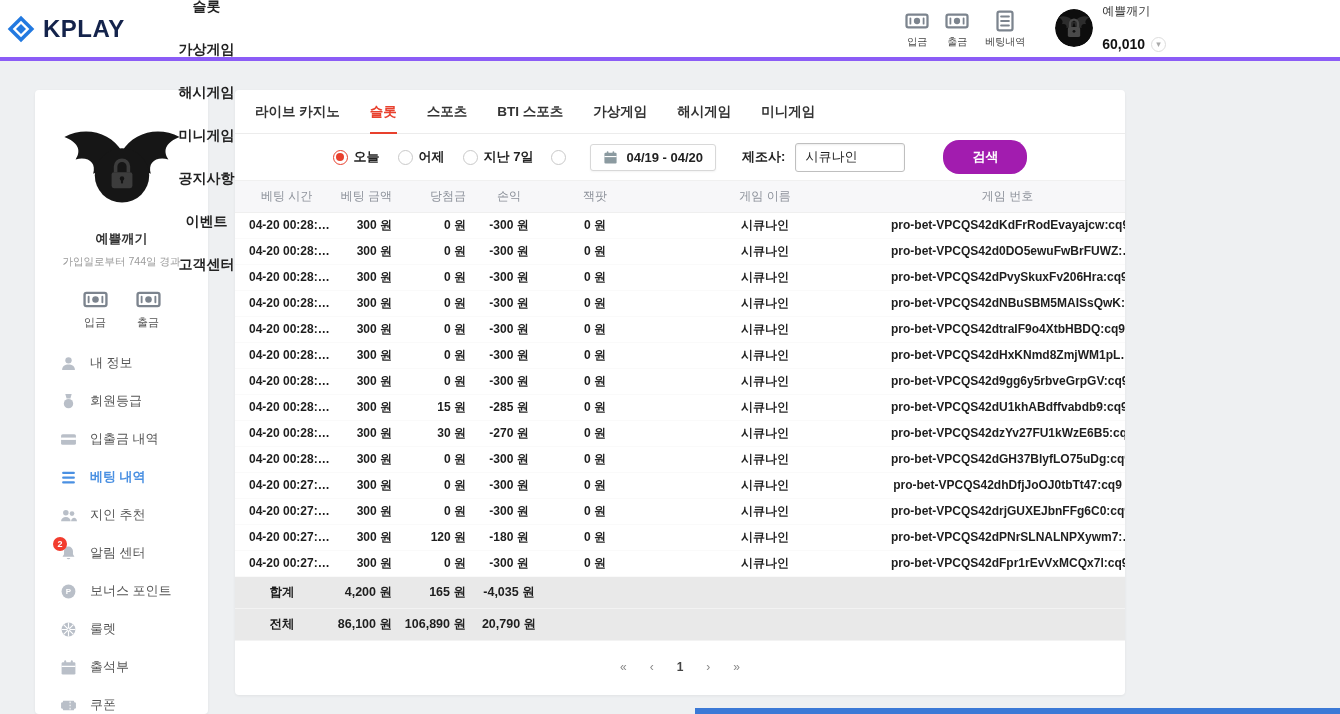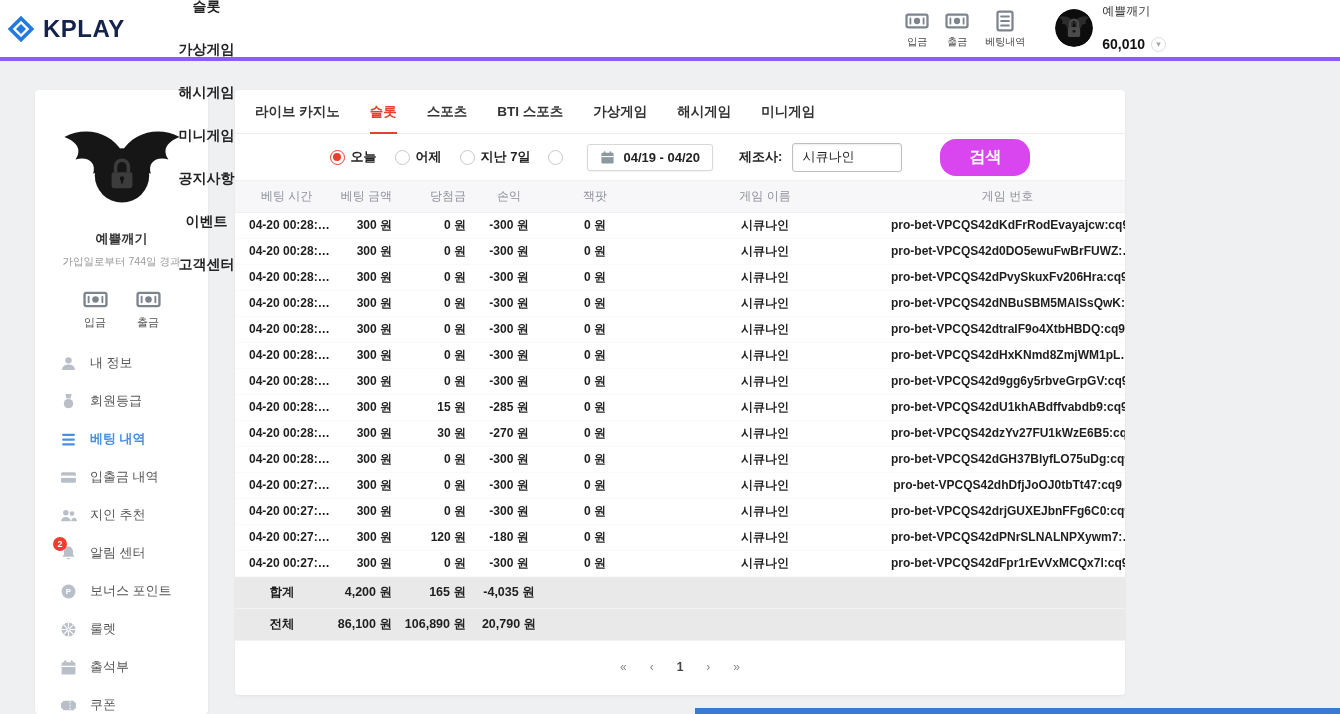--- a/index.html
+++ b/index.html
@@ -86,22 +86,22 @@
   .radio.checked .rdot { border: 1.5px solid #e8402d; }
   .radio.checked .rdot:after { content: ""; position: absolute; inset: 2.5px; background: #e8402d; border-radius: 50%; }
   .datebox { display: flex; align-items: center; gap: 8px; border: 1px solid #d8d8d8; border-radius: 3px;
              padding: 5px 12px; font-size: 13px; font-weight: 700; color: #222; background: #fff;
              box-shadow: 0 1px 2px rgba(0,0,0,.05); margin-right: 16px; cursor: pointer; }
   .datebox .icn { width: 15px; height: 15px; color: #8b9aa0; }
   .maker-label { font-size: 13px; font-weight: 700; color: #222; }
   .maker-input { width: 110px; height: 29px; border: 1px solid #bfbfbf; border-radius: 3px;
                  padding: 0 9px; font-size: 13px; font-family: inherit; color: #222;
                  box-shadow: inset 0 1px 2px rgba(0,0,0,.08); }
-  .search-btn { margin-left: 28px; background: #d946ef; color: #fff; border: none; border-radius: 16px;
-                padding: 8px 29px; font-size: 16px; font-weight: 700; cursor: pointer; font-family: inherit; }
+  .search-btn { margin-left: 28px; background: #a21caf; color: #fff; border: none; border-radius: 16px;
+                padding: 8px 29px; font-size: 13px; font-weight: 700; cursor: pointer; font-family: inherit; }
 
   table.grid { width: 100%; border-collapse: collapse; font-size: 12px; table-layout: fixed; }
   .grid thead th { background: #f7f7f9; color: #8d929b; font-weight: 400; height: 31px; font-size: 12px;
                    border-bottom: 1px solid #efefef; }
   .grid tbody td { height: 26px; color: #1e1e1e; font-weight: 600; border-bottom: 1px solid #fafafa;
                    overflow: hidden; white-space: nowrap; }
   .c-time    { width: 95px;  text-align: left;  padding-left: 14px; }
   th.c-time  { padding-left: 26px; }
   .c-bet     { width: 70px;  text-align: right; padding-right: 8px; }
   .c-win     { width: 72px;  text-align: right; padding-right: 6px; }
@@ -238,34 +238,34 @@
         </svg>
         <span>내 정보</span>
       </div>
       <div class="side-item">
         <svg class="icn" viewBox="0 0 16 16" fill="currentColor">
           <path d="M5 1h6l-1.2 4.2H6.2z"></path>
           <circle cx="8" cy="10" r="4.4"></circle>
         </svg>
         <span>회원등급</span>
       </div>
+      <div class="side-item">
+        <svg class="icn" viewBox="0 0 16 16" fill="currentColor">
+          <rect x="1" y="3" width="14" height="10" rx="1.5"></rect>
+          <path d="M1 6.2h14v2.2H1z" fill="#fff"></path>
+        </svg>
+        <span>입출금 내역</span>
+      </div>
       <div class="side-item active">
         <svg class="icn" viewBox="0 0 16 16" fill="currentColor">
           <rect x="2" y="2.5" width="12" height="2.2" rx="1"></rect>
           <rect x="2" y="7" width="12" height="2.2" rx="1"></rect>
           <rect x="2" y="11.5" width="12" height="2.2" rx="1"></rect>
         </svg>
         <span>베팅 내역</span>
-      </div>
-      <div class="side-item">
-        <svg class="icn" viewBox="0 0 16 16" fill="currentColor">
-          <rect x="1" y="3" width="14" height="10" rx="1.5"></rect>
-          <path d="M1 6.2h14v2.2H1z" fill="#fff"></path>
-        </svg>
-        <span>입출금 내역</span>
       </div>
       <div class="side-item">
         <svg class="icn" viewBox="0 0 16 16" fill="currentColor">
           <circle cx="5.5" cy="5.5" r="2.6"></circle>
           <circle cx="11.3" cy="6.2" r="2.2"></circle>
           <path d="M1 13.5c0-2.6 2-4.2 4.5-4.2s4.5 1.6 4.5 4.2zM10.4 13.5c.2-2 1.4-3.3 2.9-3.3 1.4 0 2.6 1.2 2.7 3.3z"></path>
         </svg>
         <span>지인 추천</span>
       </div>
       <div class="side-item">

